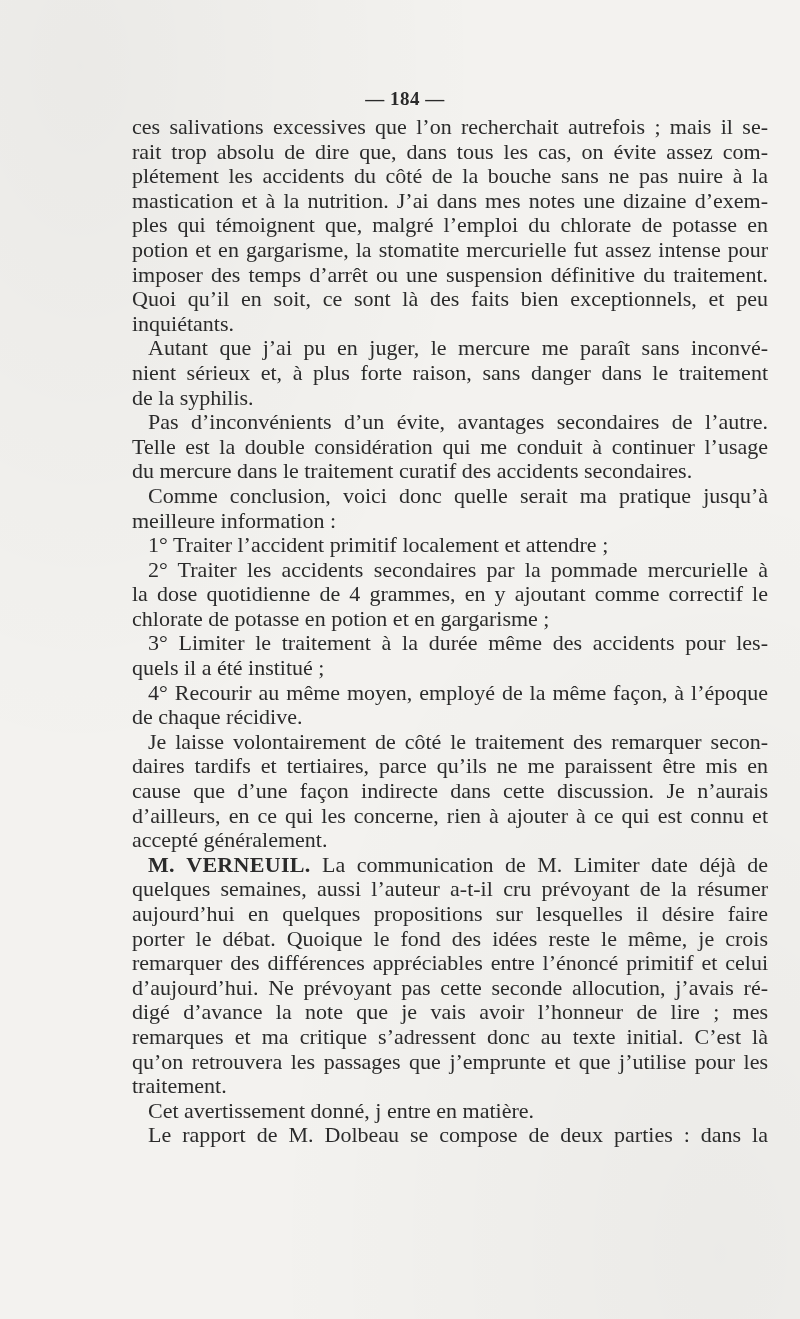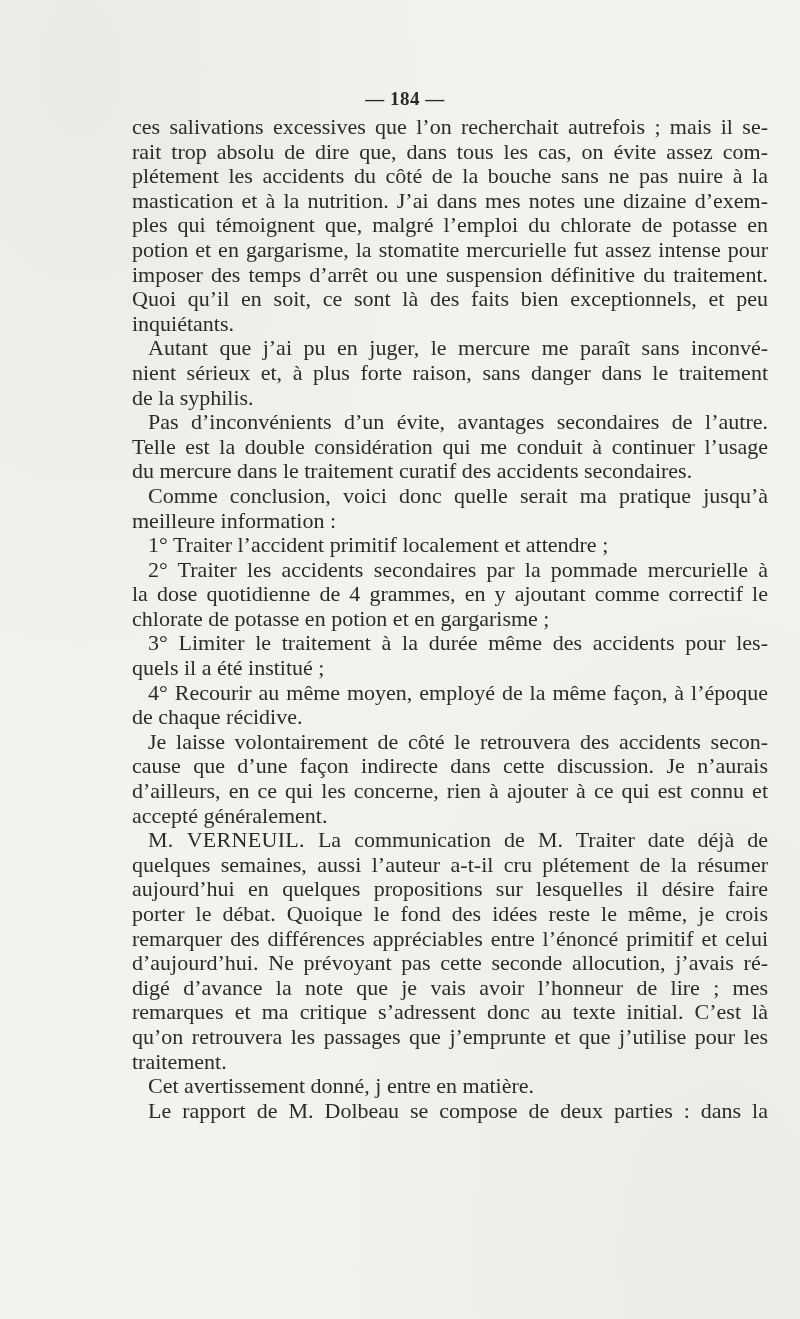--- a/index.html
+++ b/index.html
@@ -23,21 +23,21 @@
     font-size: 22px; line-height: 24.6px;
   }
   .line {
     display: block; white-space: nowrap;
     text-align: justify; text-align-last: justify;
     height: 24.6px; overflow: visible;
     transform-origin: left center;
   }
   .line.last { text-align-last: left; }
   .line.indent { padding-left: 16px; }
-  .sc { font-weight: normal; font-variant: small-caps; letter-spacing: 0.3px; }
+  .sc { font-weight: bold; font-variant: small-caps; letter-spacing: 0.3px; }
 </style>
 </head>
 <body>
 
 <div class="page-number">— 184 —</div>
 
 <div class="text-block" id="text-block">
     <div class="line">ces salivations excessives que l’on recherchait autrefois ; mais il se-</div>
     <div class="line">rait trop absolu de dire que, dans tous les cas, on évite assez com-</div>
     <div class="line">plétement les accidents du côté de la bouche sans ne pas nuire à la</div>
@@ -56,26 +56,27 @@
     <div class="line indent">Comme conclusion, voici donc quelle serait ma pratique jusqu’à</div>
     <div class="line last">meilleure information :</div>
     <div class="line indent last">1° Traiter l’accident primitif localement et attendre ;</div>
     <div class="line indent">2° Traiter les accidents secondaires par la pommade mercurielle à</div>
     <div class="line">la dose quotidienne de 4 grammes, en y ajoutant comme correctif le</div>
     <div class="line last">chlorate de potasse en potion et en gargarisme ;</div>
     <div class="line indent">3° Limiter le traitement à la durée même des accidents pour les-</div>
     <div class="line last">quels il a été institué ;</div>
     <div class="line indent">4° Recourir au même moyen, employé de la même façon, à l’époque</div>
     <div class="line last">de chaque récidive.</div>
-    <div class="line indent">Je laisse volontairement de côté le retrouvera des accidents secon-</div>
+    <div class="line indent">Je laisse volontairement de côté le traitement des remarquer secon-</div>
+    <div class="line">daires tardifs et tertiaires, parce qu’ils ne me paraissent être mis en</div>
     <div class="line">cause que d’une façon indirecte dans cette discussion. Je n’aurais</div>
     <div class="line">d’ailleurs, en ce qui les concerne, rien à ajouter à ce qui est connu et</div>
     <div class="line last">accepté généralement.</div>
-    <div class="line indent"><span class="sc">M. VERNEUIL.</span><span> La communication de M. Traiter date déjà de</span></div>
-    <div class="line">quelques semaines, aussi l’auteur a-t-il cru plétement de la résumer</div>
+    <div class="line indent"><span class="sc">M. VERNEUIL.</span><span> La communication de M. Limiter date déjà de</span></div>
+    <div class="line">quelques semaines, aussi l’auteur a-t-il cru prévoyant de la résumer</div>
     <div class="line">aujourd’hui en quelques propositions sur lesquelles il désire faire</div>
     <div class="line">porter le débat. Quoique le fond des idées reste le même, je crois</div>
     <div class="line">remarquer des différences appréciables entre l’énoncé primitif et celui</div>
     <div class="line">d’aujourd’hui. Ne prévoyant pas cette seconde allocution, j’avais ré-</div>
     <div class="line">digé d’avance la note que je vais avoir l’honneur de lire ; mes</div>
     <div class="line">remarques et ma critique s’adressent donc au texte initial. C’est là</div>
     <div class="line">qu’on retrouvera les passages que j’emprunte et que j’utilise pour les</div>
     <div class="line last">traitement.</div>
     <div class="line indent last">Cet avertissement donné, j entre en matière.</div>
     <div class="line indent">Le rapport de M. Dolbeau se compose de deux parties : dans la</div>

